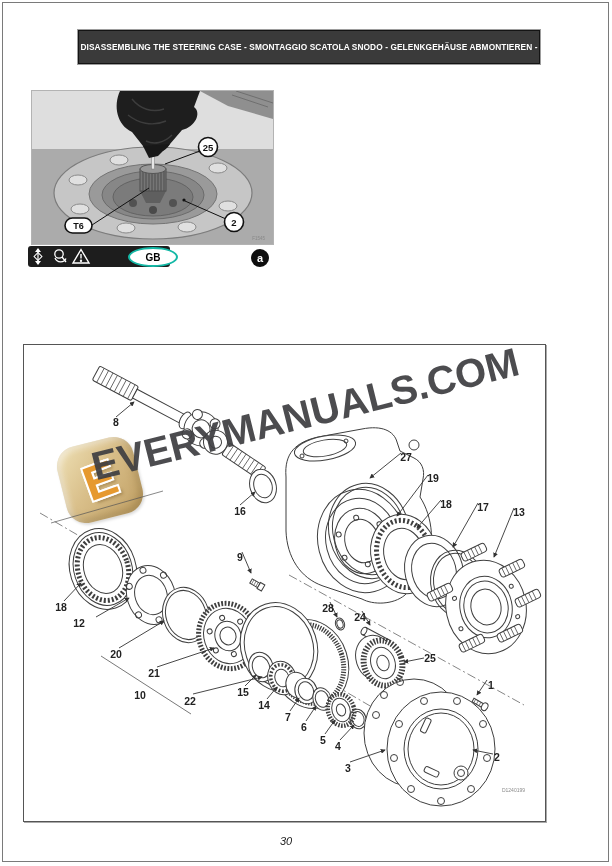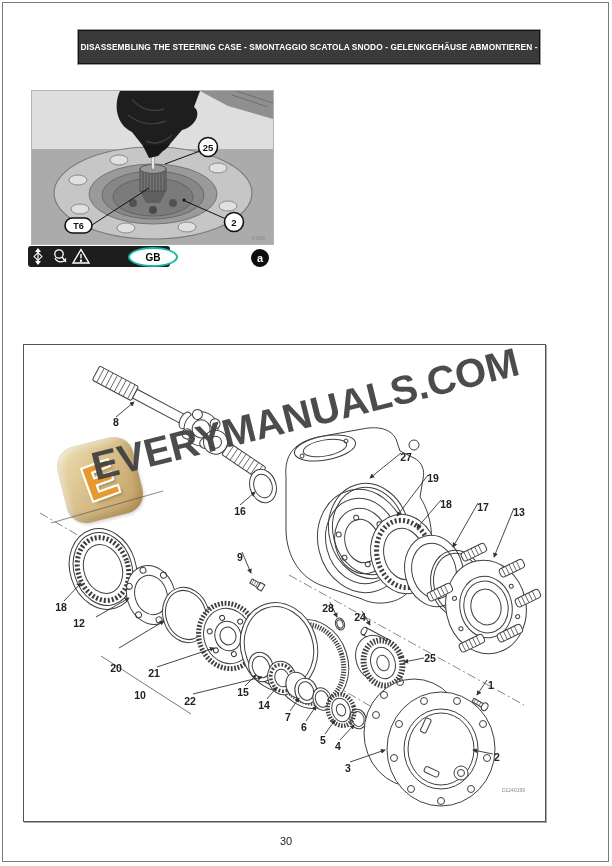--- a/index.html
+++ b/index.html
@@ -32,21 +32,21 @@
         transform:rotate(-14deg);background:linear-gradient(135deg,#efe1b6 0%,#d9bf8a 45%,#c09f63 100%);
         box-shadow:inset -3px -4px 8px rgba(115,88,40,.35), inset 3px 3px 6px rgba(255,255,255,.55), 1px 2px 3px rgba(0,0,0,.15);
         display:flex;align-items:center;justify-content:center;}
   .logo-letter{font-size:48px;font-weight:bold;color:#e6992f;transform:rotate(-6deg);
         text-shadow:-2px -2px 0 #fff,2px -2px 0 #fff,-2px 2px 0 #fff,2px 2px 0 #fff,3px 4px 3px rgba(100,70,20,.35);}
   .watermark{position:absolute;left:68px;top:100px;width:446px;height:40px;transform:rotate(-14deg);
         transform-origin:0 50%;font-size:40px;font-weight:bold;color:rgba(62,62,66,.93);
         white-space:nowrap;letter-spacing:0;}
   .callout{position:absolute;transform:translate(-50%,-50%);font-size:10.5px;font-weight:bold;color:#222;}
   .diagram-caption{position:absolute;right:20px;bottom:28px;font-size:5px;color:#8a8a8a;}
-  .page-number{position:absolute;left:0;top:835px;width:572px;text-align:center;font-size:11px;color:#222;}
+  .page-number{position:absolute;left:0;top:835px;width:572px;text-align:center;font-size:11px;color:#222;font-style:italic;}
 </style>
 </head>
 <body>
 
 <div class="page">
   <div class="page-frame"></div>
 
   <div class="header-bar">
     <div class="header-line">DISASSEMBLING THE STEERING CASE - SMONTAGGIO SCATOLA SNODO - GELENKGEHÄUSE ABMONTIEREN -</div>
   </div>
@@ -425,21 +425,21 @@
     <div class="callout" style="left:92px;top:77px">8</div>
     <div class="callout" style="left:382px;top:112px">27</div>
     <div class="callout" style="left:409px;top:133px">19</div>
     <div class="callout" style="left:422px;top:159px">18</div>
     <div class="callout" style="left:459px;top:162px">17</div>
     <div class="callout" style="left:495px;top:167px">13</div>
     <div class="callout" style="left:216px;top:166px">16</div>
     <div class="callout" style="left:216px;top:212px">9</div>
     <div class="callout" style="left:37px;top:262px">18</div>
     <div class="callout" style="left:55px;top:278px">12</div>
-    <div class="callout" style="left:92px;top:323px">20</div>
+    <div class="callout" style="left:92px;top:309px">20</div>
     <div class="callout" style="left:130px;top:328px">21</div>
     <div class="callout" style="left:116px;top:350px">10</div>
     <div class="callout" style="left:166px;top:356px">22</div>
     <div class="callout" style="left:219px;top:347px">15</div>
     <div class="callout" style="left:240px;top:360px">14</div>
     <div class="callout" style="left:264px;top:372px">7</div>
     <div class="callout" style="left:280px;top:382px">6</div>
     <div class="callout" style="left:299px;top:395px">5</div>
     <div class="callout" style="left:314px;top:401px">4</div>
     <div class="callout" style="left:304px;top:263px">28</div>

